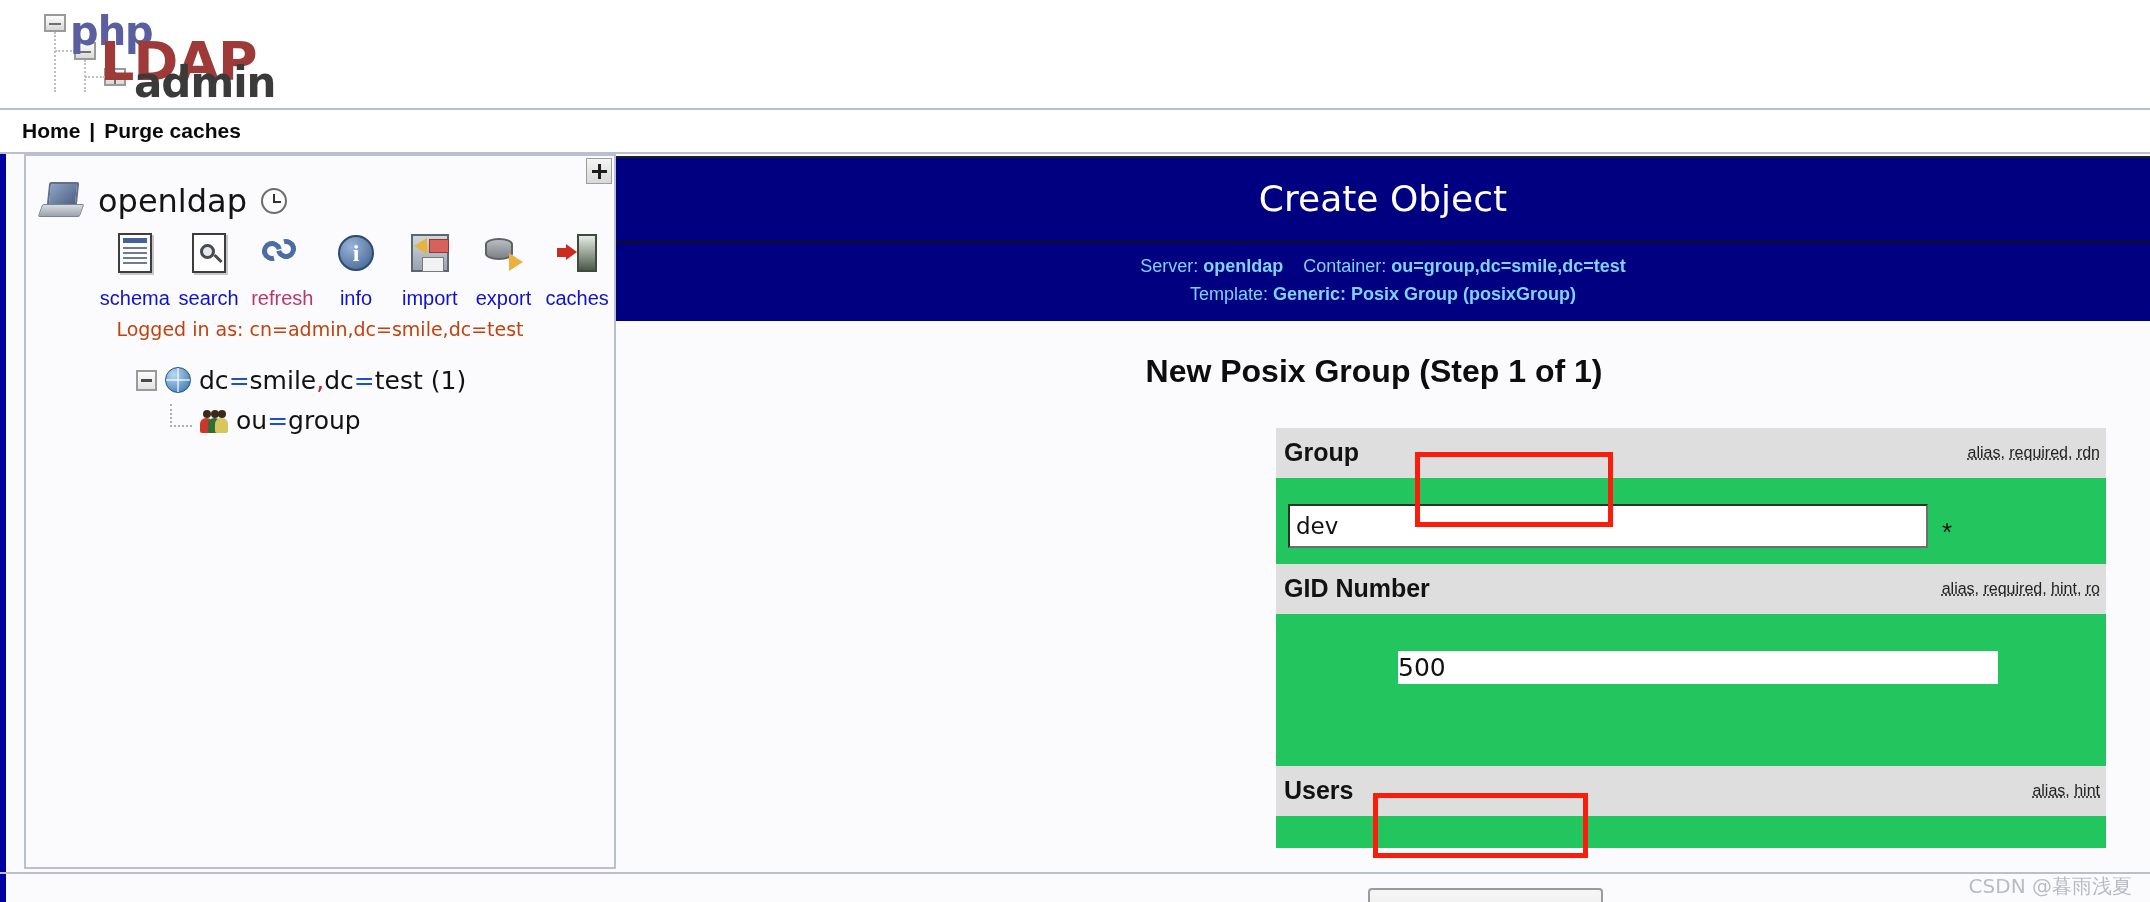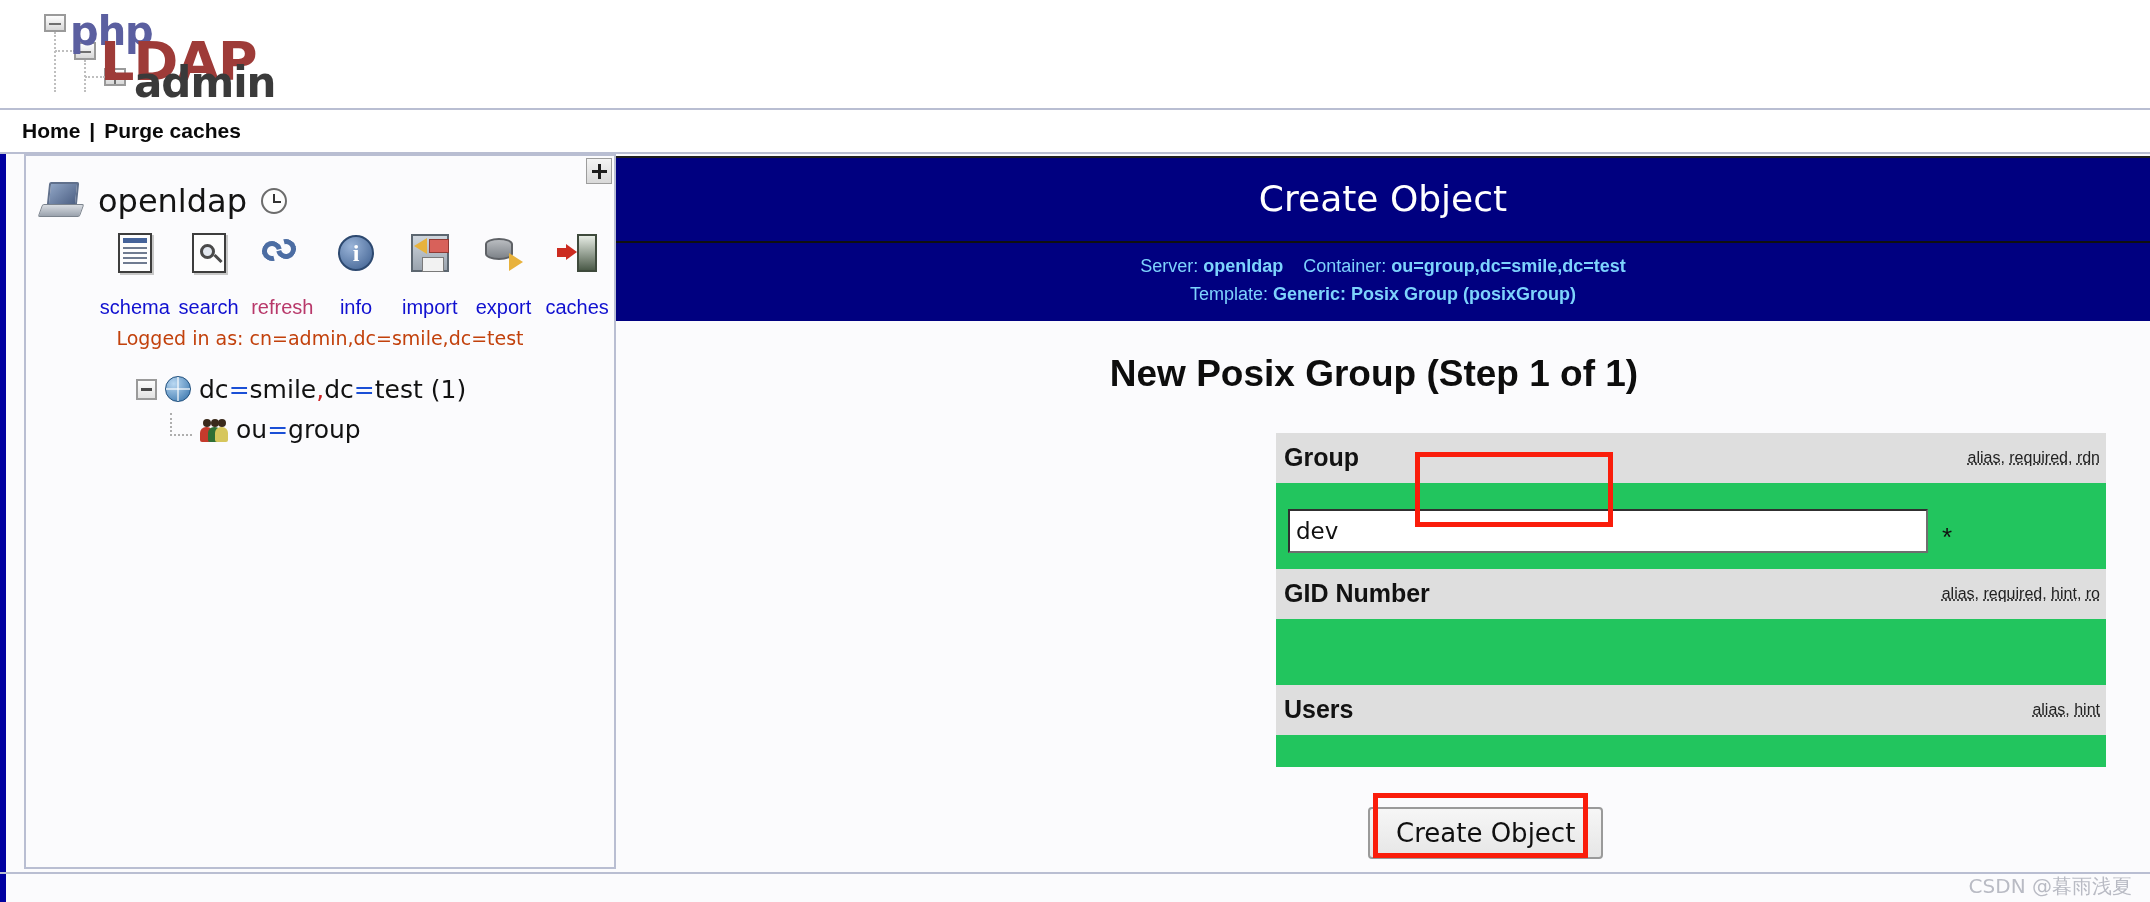--- a/index.html
+++ b/index.html
@@ -209,21 +209,21 @@
   }
   .tool .glyph {
     height: 46px;
     display: flex;
     align-items: center;
     justify-content: center;
   }
   .tool .caption {
     font-size: 20px;
     color: #1010d0;
-    margin-top: 20px;
+    margin-top: 11px;
   }
   .tool .caption.visited { color: #b8386a; }
 
   
   .ic-schema {
     width: 34px; height: 40px;
     background: #fdfdfd;
     border: 2px solid #3d3d3d;
     box-sizing: border-box;
     position: relative;
@@ -469,21 +469,21 @@
     color: #7dd3fc;
     font-size: 18px;
     padding: 10px 0 12px 0;
     line-height: 1.55;
   }
   #blue-sub b { font-weight: bold; }
 
   #form-title {
     text-align: center;
     font-weight: bold;
-    font-size: 37px;
+    font-size: 32px;
     color: #0d0d0d;
     margin-top: 32px;
     margin-right: 18px;
   }
 
   #form-table {
     margin-top: 38px;
     margin-left: 660px;
     width: 830px;
     position: relative;
@@ -764,20 +764,24 @@
 
       <div class="attr-head">
         <span class="attr-name">GID Number</span>
         <span class="attr-links">
           <a>alias</a>,
           <a>required</a>,
           <a>hint</a>,
           <a>ro</a>
         </span>
       </div>
+      <div class="attr-body tall">
+        <span style="width:110px"></span>
+        <span class="plain-value">500</span>
+      </div>
 
       <div class="attr-body spacer"></div>
 
       <div class="attr-head">
         <span class="attr-name">Users</span>
         <span class="attr-links">
           <a>alias</a>,
           <a>hint</a>
         </span>
       </div>

